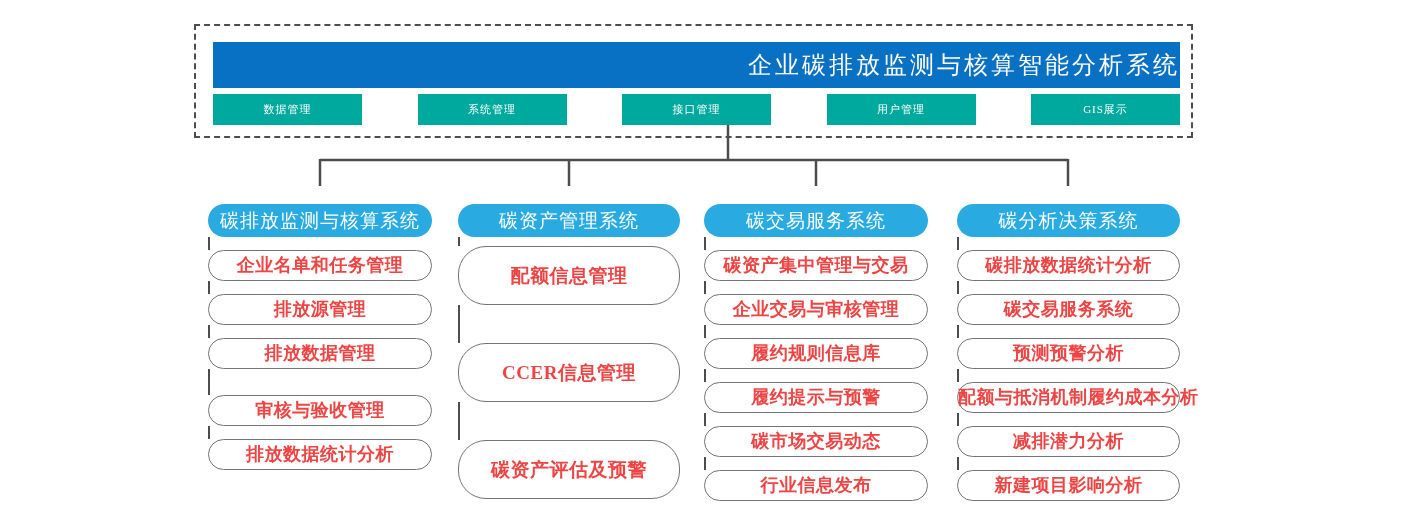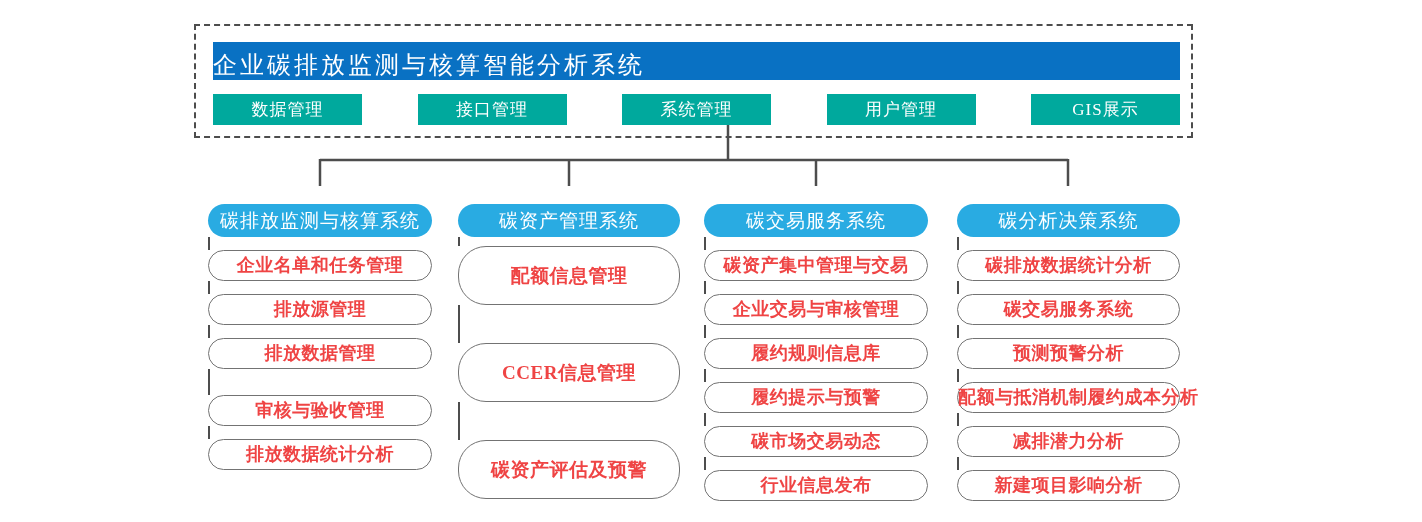--- a/index.html
+++ b/index.html
@@ -12,37 +12,37 @@
   }
   
   .top-panel{
     position:absolute;left:194px;top:24px;
     width:999px;height:114px;
     border:2px dashed #4d4d4d;
     box-sizing:border-box;
   }
   .banner{
     position:absolute;left:17px;top:16px;
-    width:967px;height:38px;
+    width:967px;height:46px;
     background:#0971c3;
     color:#ffffff;
     font-size:24px;line-height:46px;
-    text-align:left;letter-spacing:3px;
+    text-align:right;letter-spacing:3px;
     white-space:nowrap;
   }
   .nav-row{
     position:absolute;left:17px;top:68px;
     width:967px;height:31px;
     display:flex;justify-content:space-between;
   }
   .nav-btn{
     width:149px;height:31px;
     background:#00a99d;
     color:#ffffff;
-    font-size:17px;line-height:31px;
+    font-size:11px;line-height:31px;
     text-align:center;letter-spacing:1px;
     white-space:nowrap;
   }
   
   .connectors{
     position:absolute;left:0;top:0;
     width:1422px;height:522px;
     pointer-events:none;
   }
   .connectors line{stroke:#4d4d4d;stroke-width:2.5;}
@@ -89,22 +89,22 @@
 </style>
 </head>
 <body>
 
 <div class="canvas">
 
   <div class="top-panel">
     <div class="banner">企业碳排放监测与核算智能分析系统</div>
     <div class="nav-row">
       <div class="nav-btn">数据管理</div>
+      <div class="nav-btn">系统管理</div>
       <div class="nav-btn">接口管理</div>
-      <div class="nav-btn">系统管理</div>
       <div class="nav-btn">用户管理</div>
       <div class="nav-btn">GIS展示</div>
     </div>
   </div>
 
   <svg class="connectors" viewBox="0 0 1422 522" xmlns="http://www.w3.org/2000/svg">
     <line x1="728" y1="125" x2="728" y2="161"></line>
     <line x1="320" y1="160" x2="1068" y2="160"></line>
     <line x1="320" y1="159" x2="320" y2="186"></line>
     <line x1="569" y1="159" x2="569" y2="186"></line>

